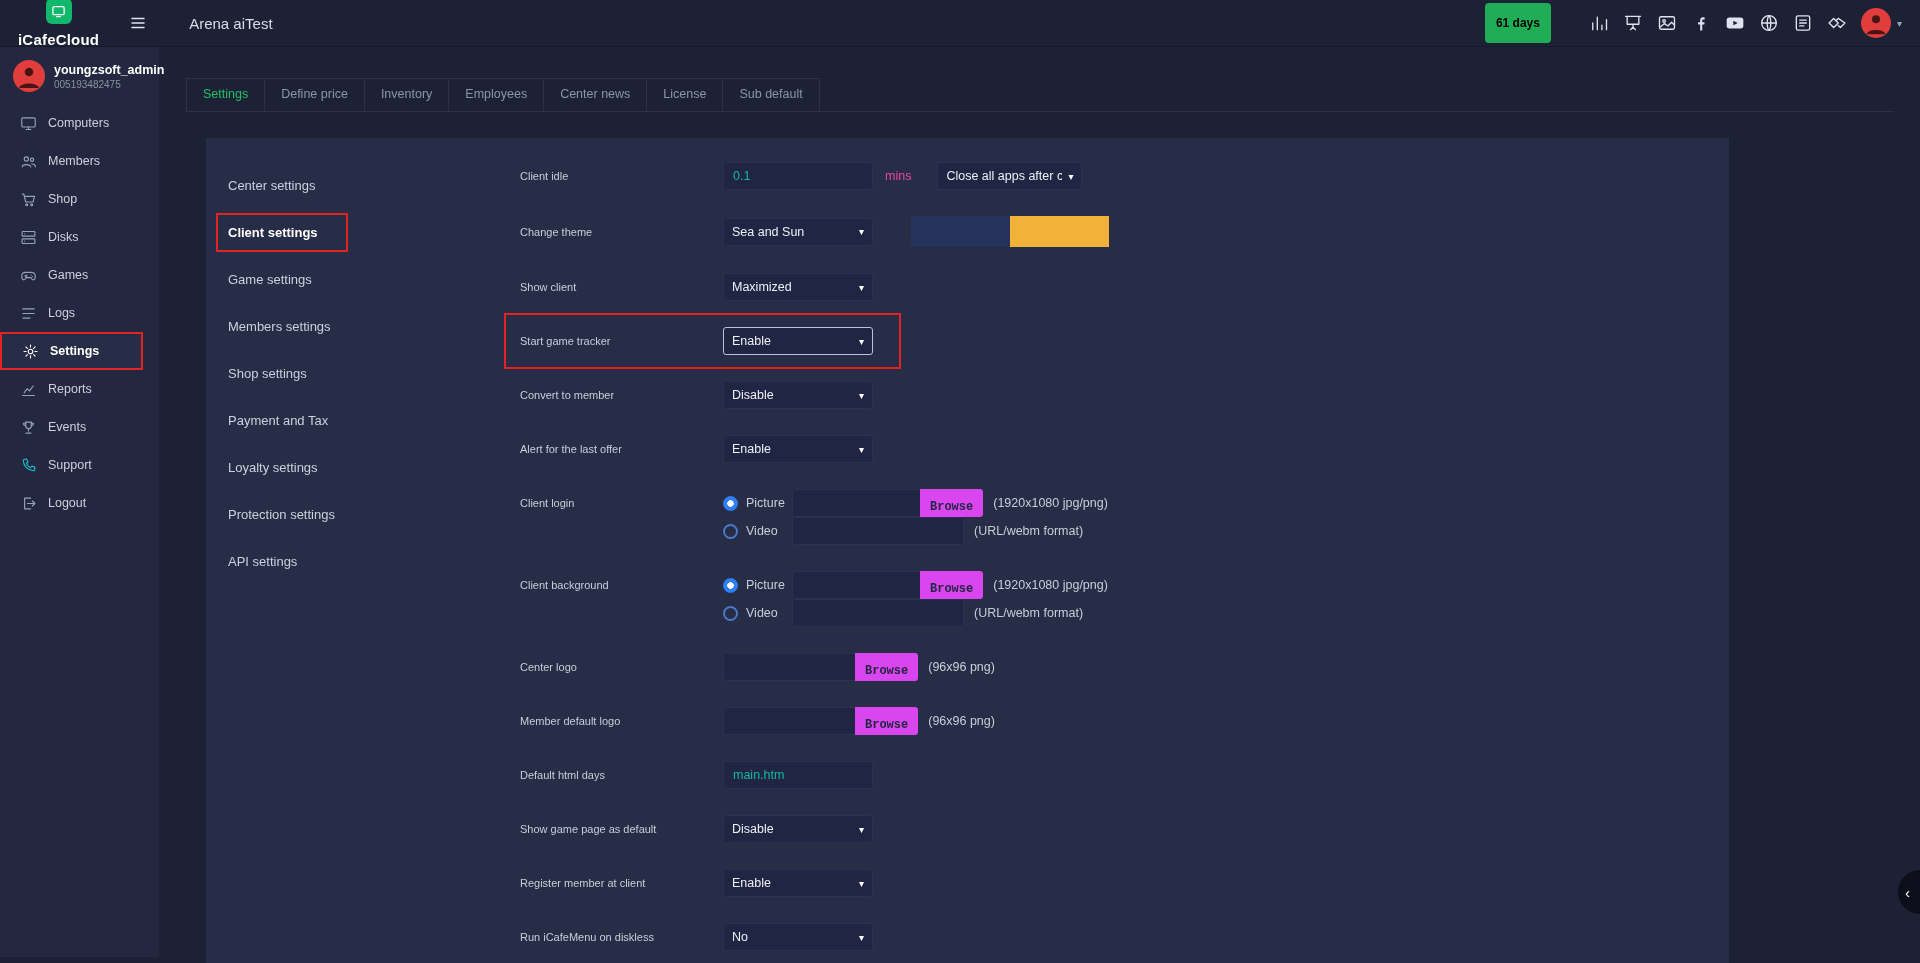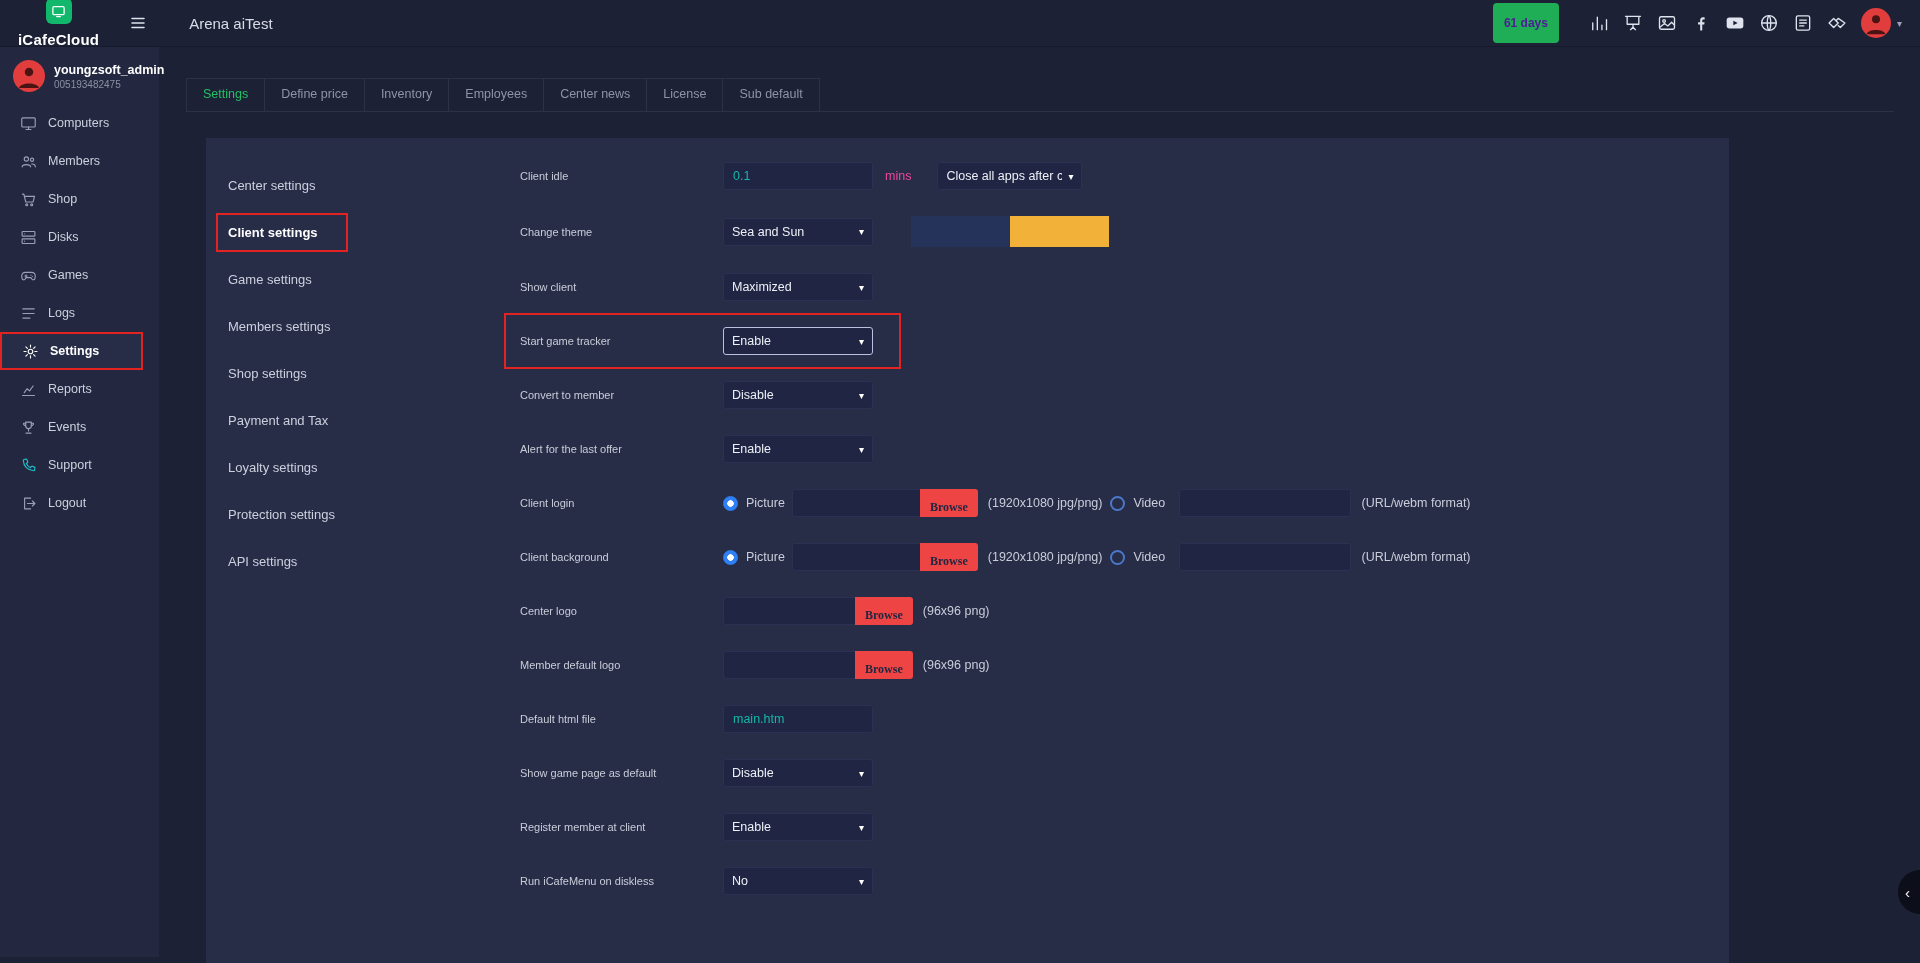--- a/index.html
+++ b/index.html
@@ -14,22 +14,22 @@
     display:flex; align-items:center; justify-content:space-between; padding:0 18px;
     border-bottom:1px solid #161929; z-index:20; }
   .tb-left { display:flex; align-items:center; }
   .logo { display:flex; align-items:center; gap:7px; margin-right:30px; cursor:pointer;flex-direction:column; }
   .logo-badge { width:26px; height:26px; border-radius:6px; background:#11b76b;
     display:flex; align-items:center; justify-content:center; }
   .logo-text { font-size:15px; font-weight:bold; letter-spacing:.2px; color:#fff; }
   .hamburger { margin-right:42px; cursor:pointer; display:flex; align-items:center; }
   .page-title { font-size:15px; color:#d9dce6; }
   .tb-right { display:flex; align-items:center; gap:14px; }
-  .days-badge { background:#1fae55; color:#4c1d95; font-size:12px; font-weight:bold;
-    padding:13px 11px; border-radius:4px; margin-right:16px; cursor:pointer; }
+  .days-badge { background:#1fae55; color:#000000; font-size:12px; font-weight:bold;
+    padding:13px 11px; border-radius:4px; margin-right:24px; cursor:pointer; }
   .tico { display:flex; cursor:pointer; }
   .tico svg { width:20px; height:20px; stroke:#dfe3ee; stroke-width:1.6; fill:none;
     stroke-linecap:round; stroke-linejoin:round; }
   .account { display:flex; align-items:center; gap:6px; cursor:pointer; }
   .avatar { width:30px; height:30px; border-radius:50%; background:#e23d3d; overflow:hidden; flex:none; }
   .avatar svg { width:100%; height:100%; display:block; }
   .acct-chev { color:#9aa0b5; font-size:10px; }
   
   .sidebar { position:fixed; top:47px; left:0; bottom:6px; width:159px; background:#232840; z-index:10; }
   .user { display:flex; align-items:center; gap:9px; padding:13px 8px 12px 13px; }
@@ -73,30 +73,30 @@
   .select-text { white-space:nowrap; overflow:hidden; }
   .chev { font-size:10px; color:#fff; margin-left:6px; flex:none; }
   .select.focused { border-color:#b9c0e0; }
   .unit { margin:0 26px 0 12px; color:#ec4899; font-size:12.5px; }
   .swatches { display:flex; margin-left:38px; }
   .swatch { width:99px; height:31px; cursor:pointer; }
   .swatch-blue { background:#25335a; }
   .swatch-orange { background:#f2b23a; }
   .row-highlight { border:2px solid #e32222; padding:12px 26px 12px 14px;
     margin:-14px 0 12px -16px; width:fit-content; }
-  .stack { display:flex; gap:8px; }
+  .stack { display:flex; flex-direction:column; }
   .subrow { display:flex; align-items:center; }
   .radio { width:15px; height:15px; border-radius:50%; flex:none; cursor:pointer; }
   .radio.checked { background:radial-gradient(circle,#fff 0 3px,#2e80f7 3.5px); border:1px solid #2e80f7; }
   .radio.unchecked { border:2px solid #4a79c9; background:transparent; }
   .radio-label { width:46px; margin-left:8px; color:#c9cdda; font-size:12.5px; }
   .igroup { display:flex; align-items:stretch; }
   .igroup .input { border-top-right-radius:0; border-bottom-right-radius:0; border-right:none; }
-  .browse { height:28px; background:#ef4444; color:#222741; font-size:12px; font-weight:bold;
-    border:none; border-radius:0 3px 3px 0; padding:11px 10px; cursor:pointer; font-family:Liberation Serif, serif; }
+  .browse { height:28px; background:#d946ef; color:#222741; font-size:12px; font-weight:bold;
+    border:none; border-radius:0 3px 3px 0; padding:11px 10px; cursor:pointer; font-family:Liberation Mono, monospace; }
   .hint { margin-left:10px; color:#c9cdda; font-size:12.5px; white-space:nowrap; }
   
   .chat-toggle { position:fixed; right:-22px; top:870px; width:44px; height:44px; border-radius:50%;
     background:#0c0e19; display:flex; align-items:center; padding-left:7px; cursor:pointer; z-index:30; }
   .chat-toggle span { color:#fff; font-size:15px; }
 </style>
 </head>
 <body>
 
 <header class="topbar">
@@ -428,21 +428,21 @@
       <div class="row">
         <div class="f-label">Member default logo</div>
         <span class="igroup">
           <input class="input w132" style="">
           <button class="browse">Browse</button>
         </span>
         <span class="hint">(96x96 png)</span>
       </div>
 
       <div class="row">
-        <div class="f-label">Default html file</div>
+        <div class="f-label">Default html days</div>
         <input class="input w150" value="main.htm" style="">
       </div>
 
       <div class="row">
         <div class="f-label">Show game page as default</div>
         <div class="select">
           <span class="select-text">Disable</span>
           <span class="chev">▾</span>
         </div>
       </div>

